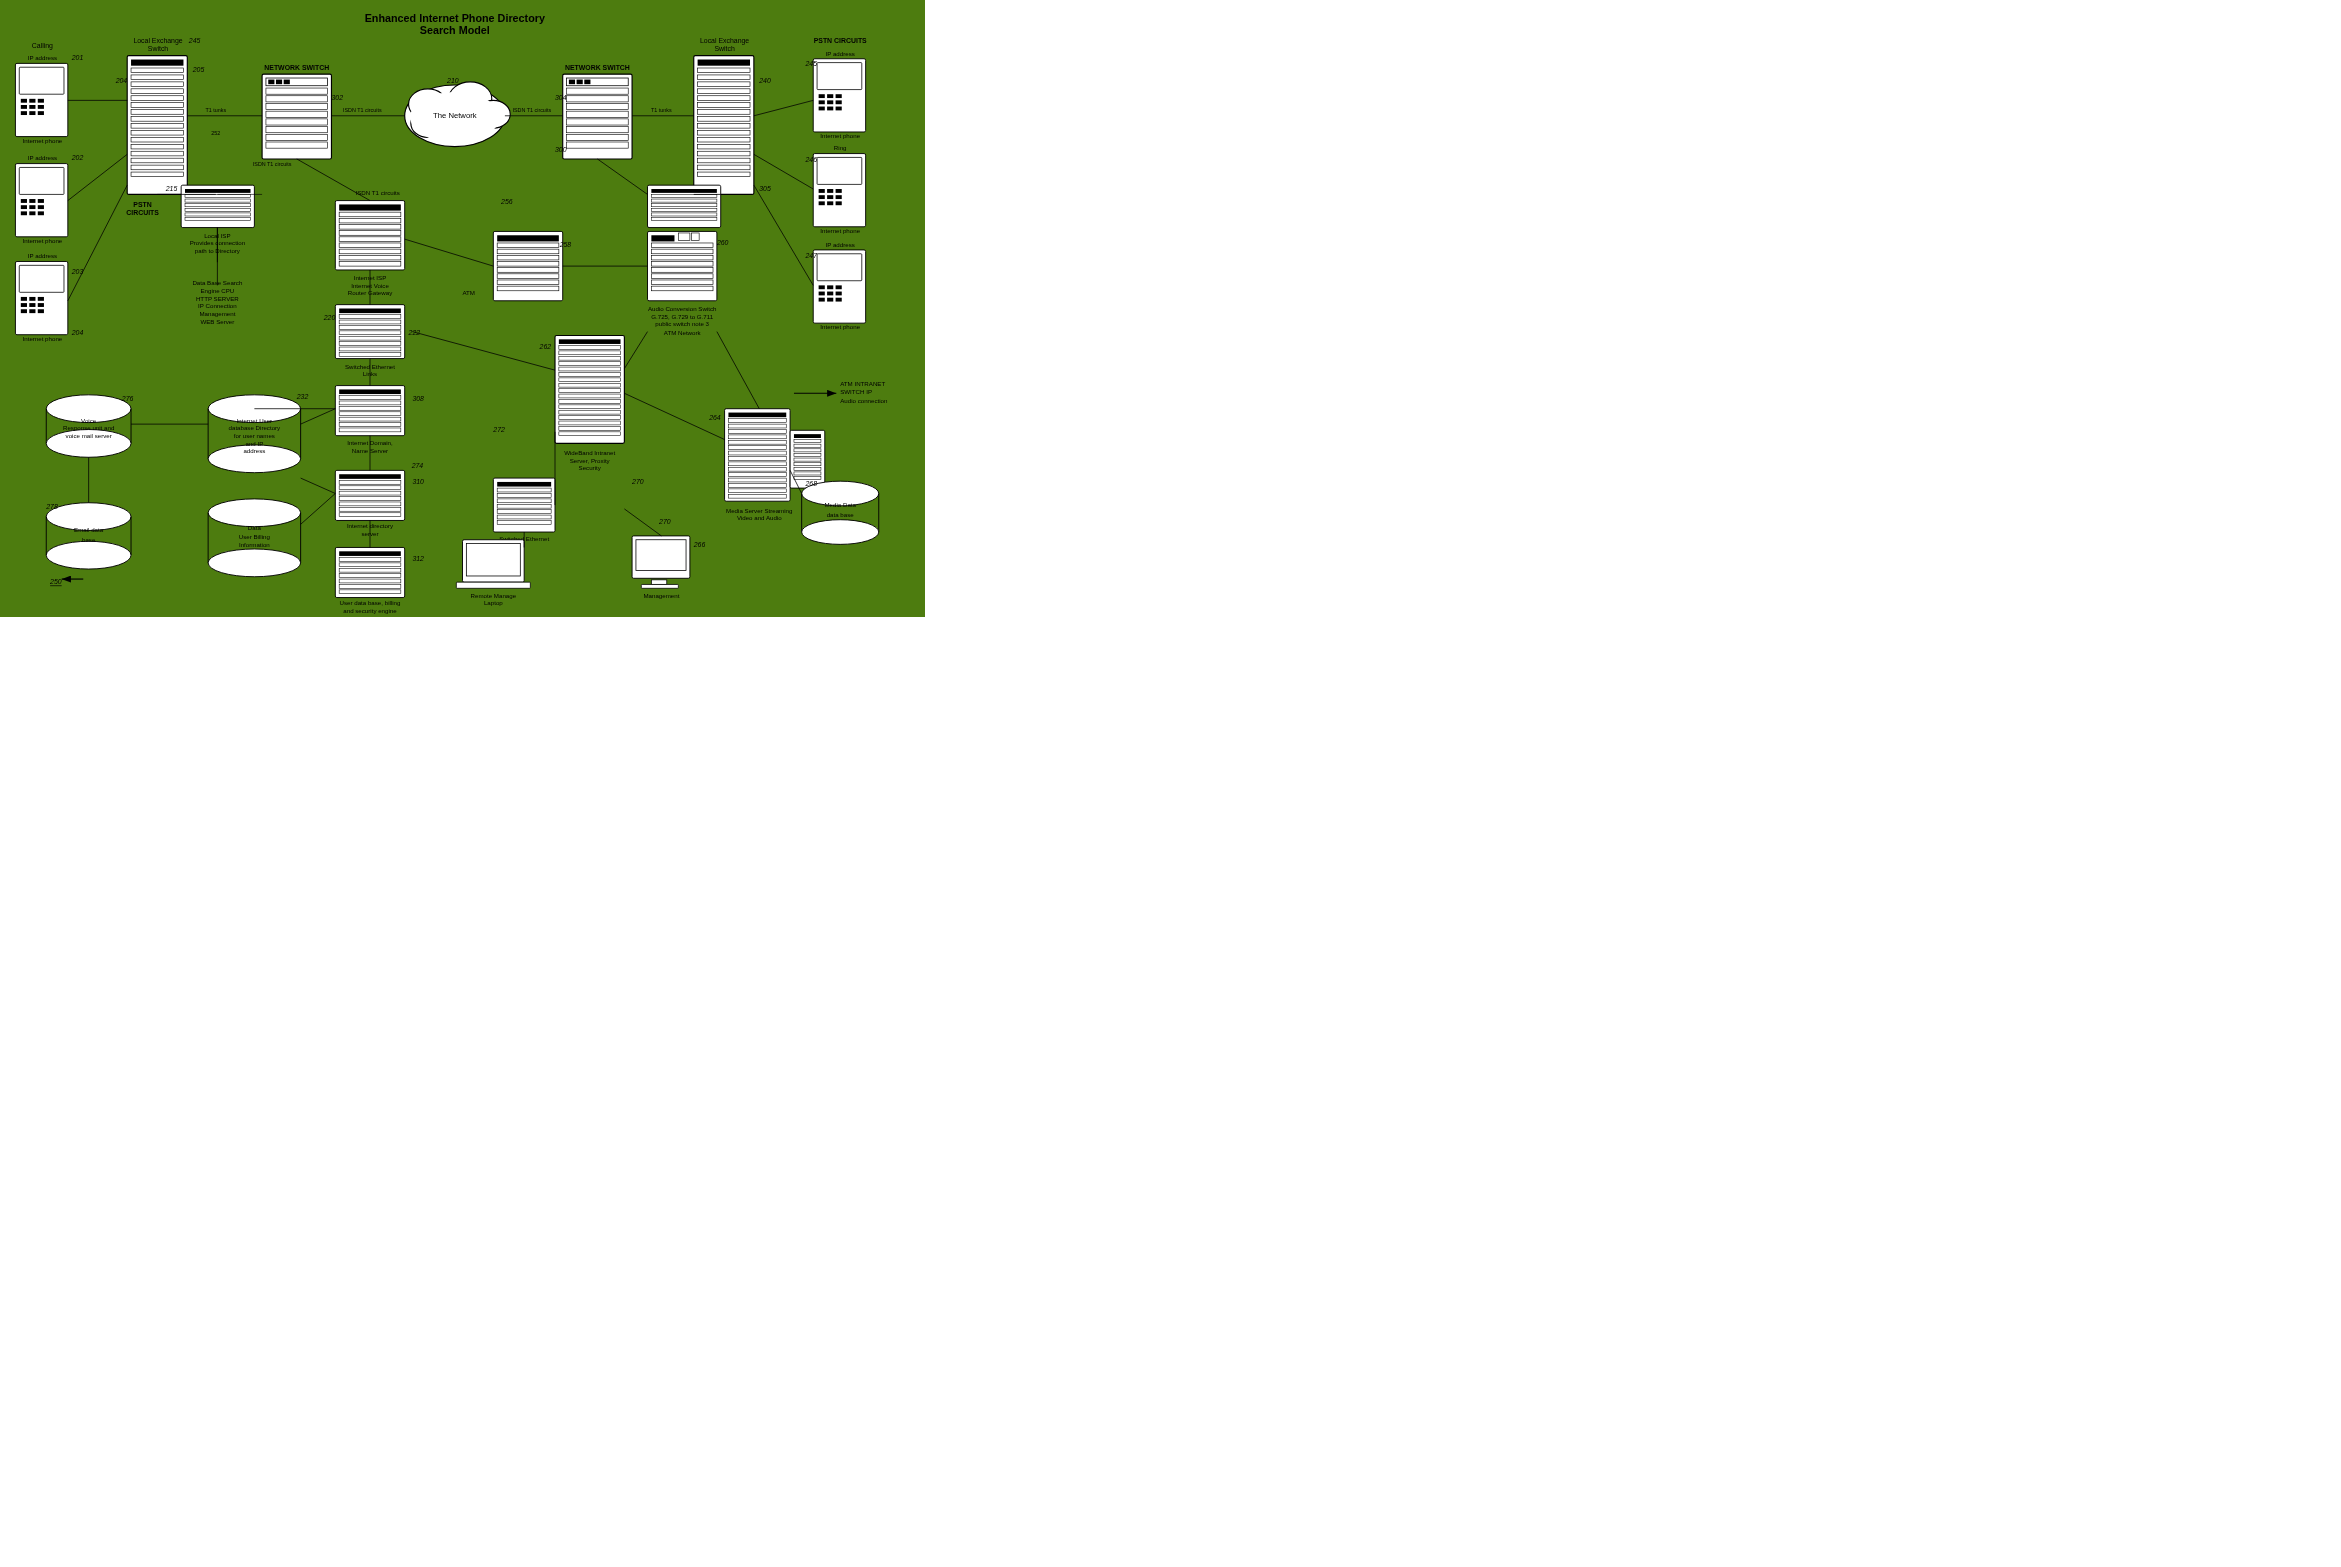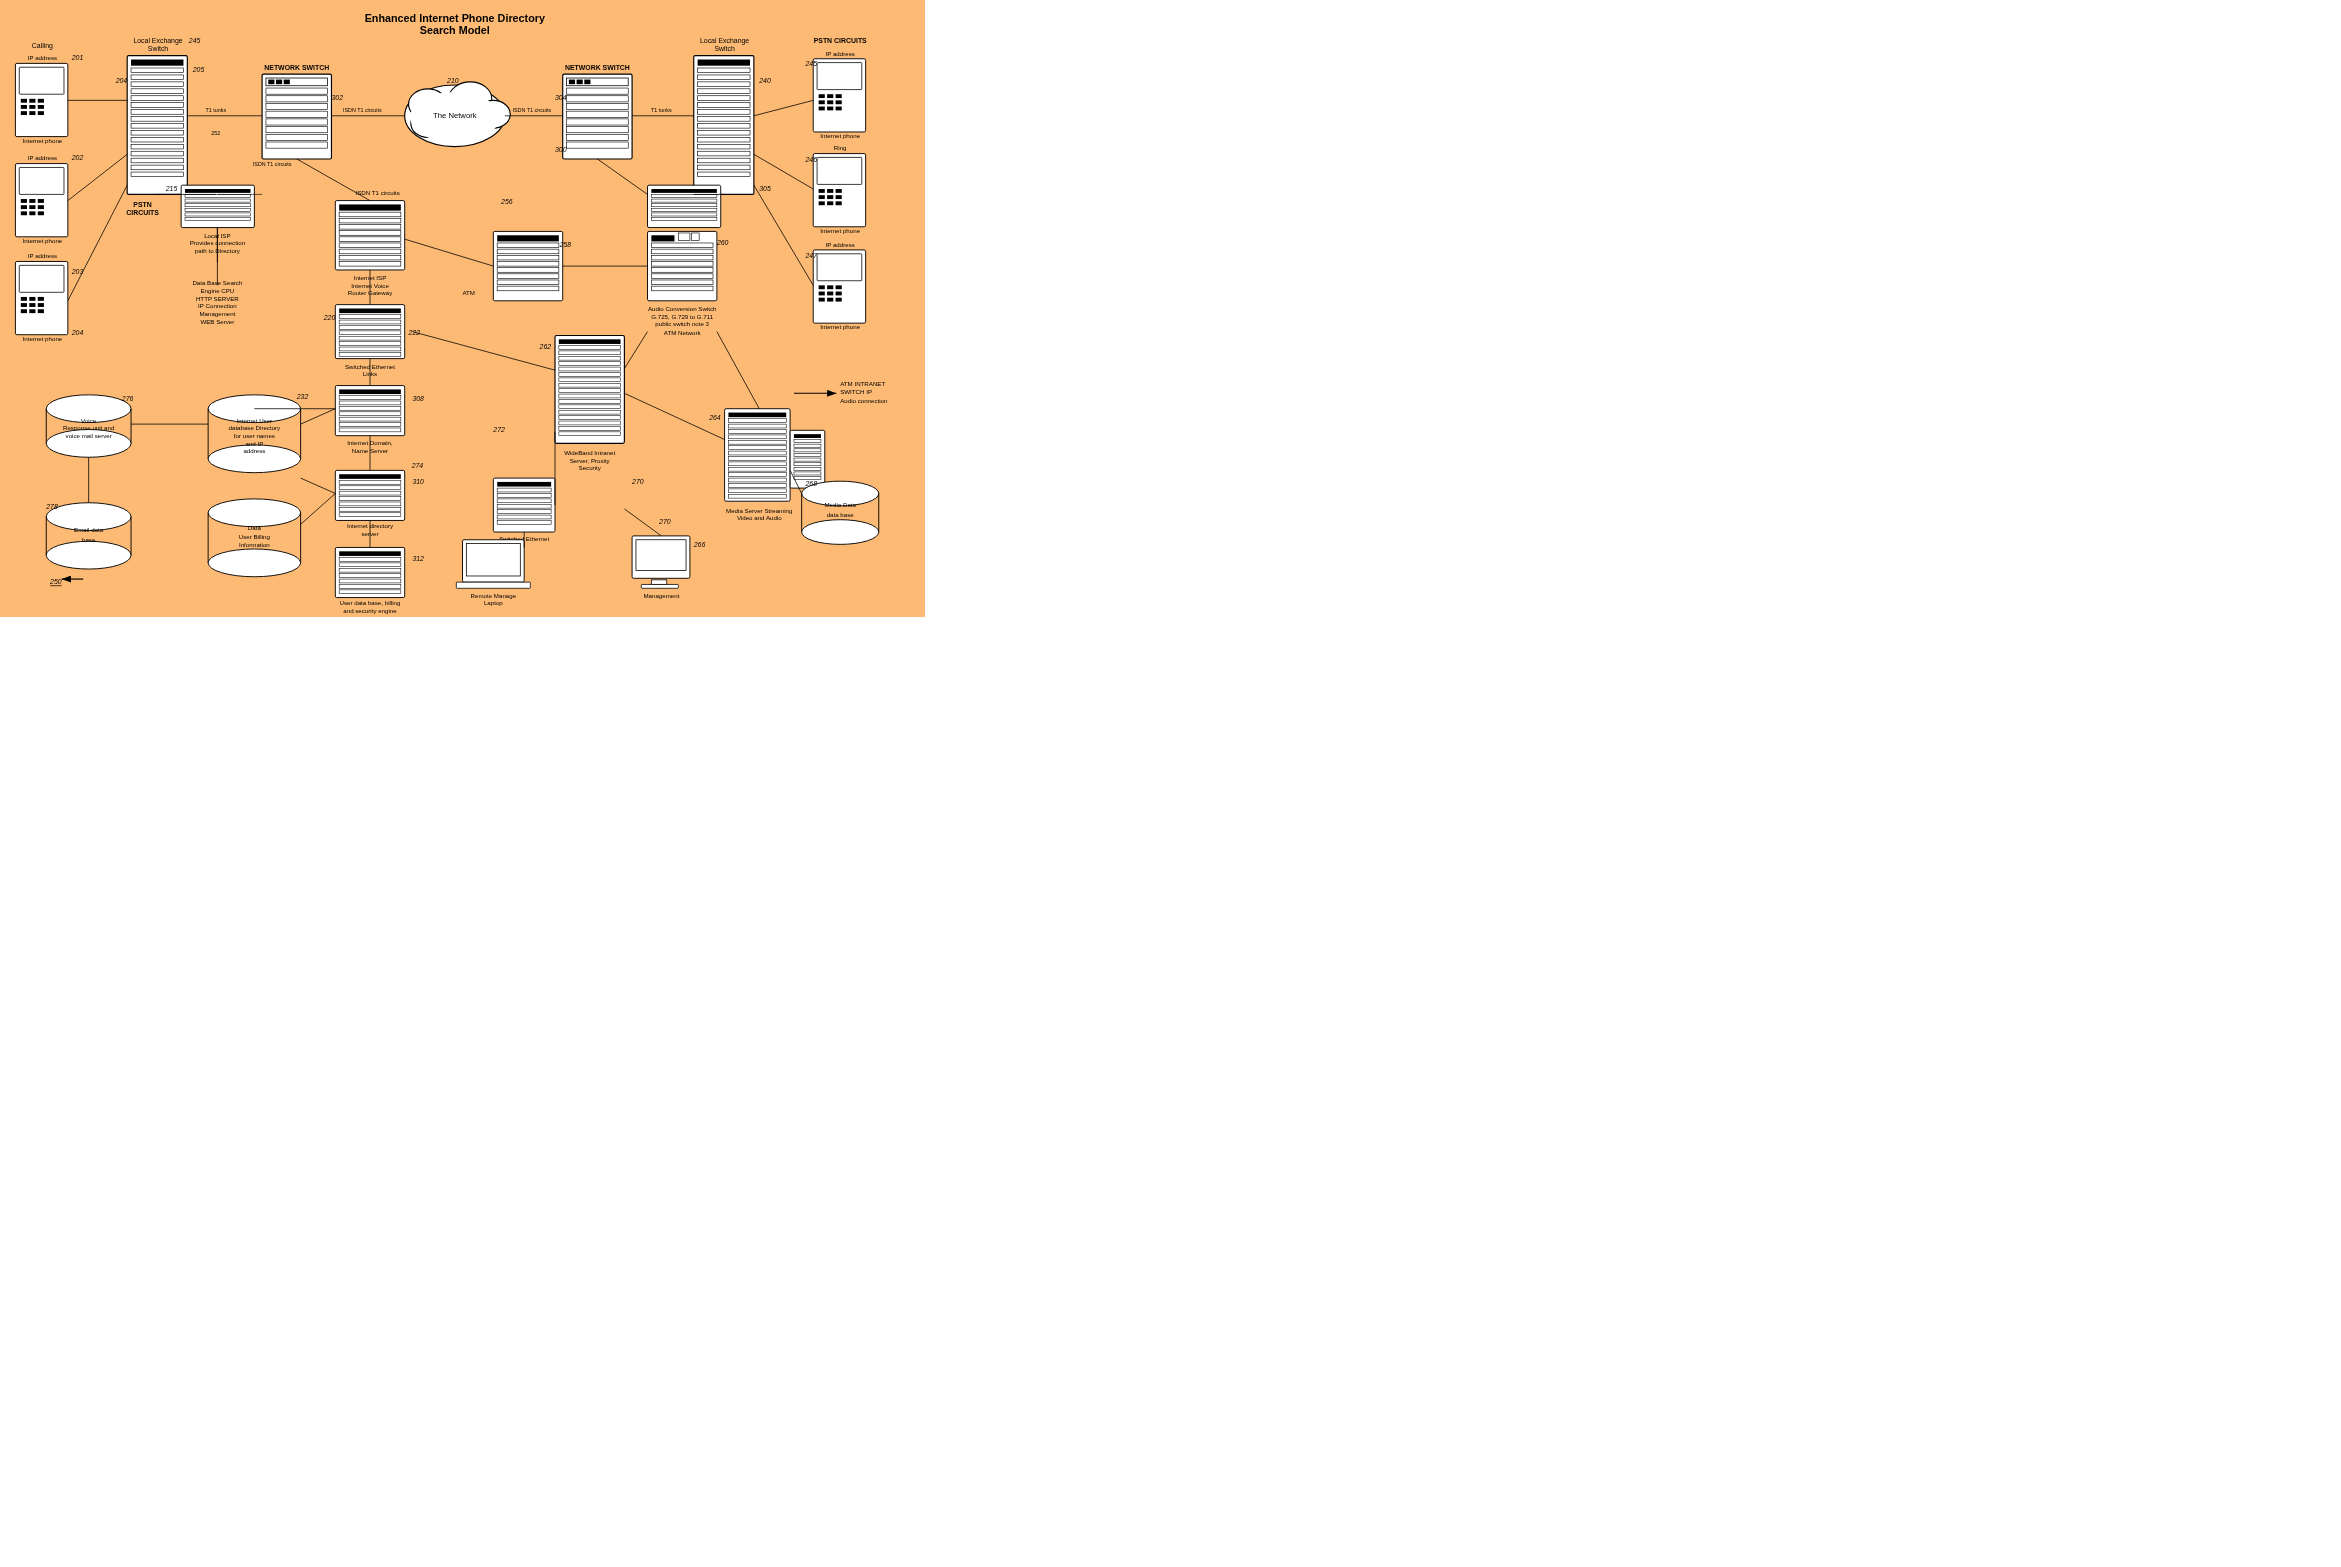--- a/index.html
+++ b/index.html
@@ -7,21 +7,21 @@
       background: #fff;
       font-family: Arial, sans-serif;
       width: 925px;
       min-height: 617px;
       overflow: hidden;
     }
     #diagram-container {
       position: relative;
       width: 925px;
       height: 617px;
-      background: #fdba74;
+      background: #4d7c0f;
     }
     
     #main-svg {
       position: absolute;
       top: 0; left: 0;
       width: 925px;
       height: 617px;
     }
   </style>
 </head>

